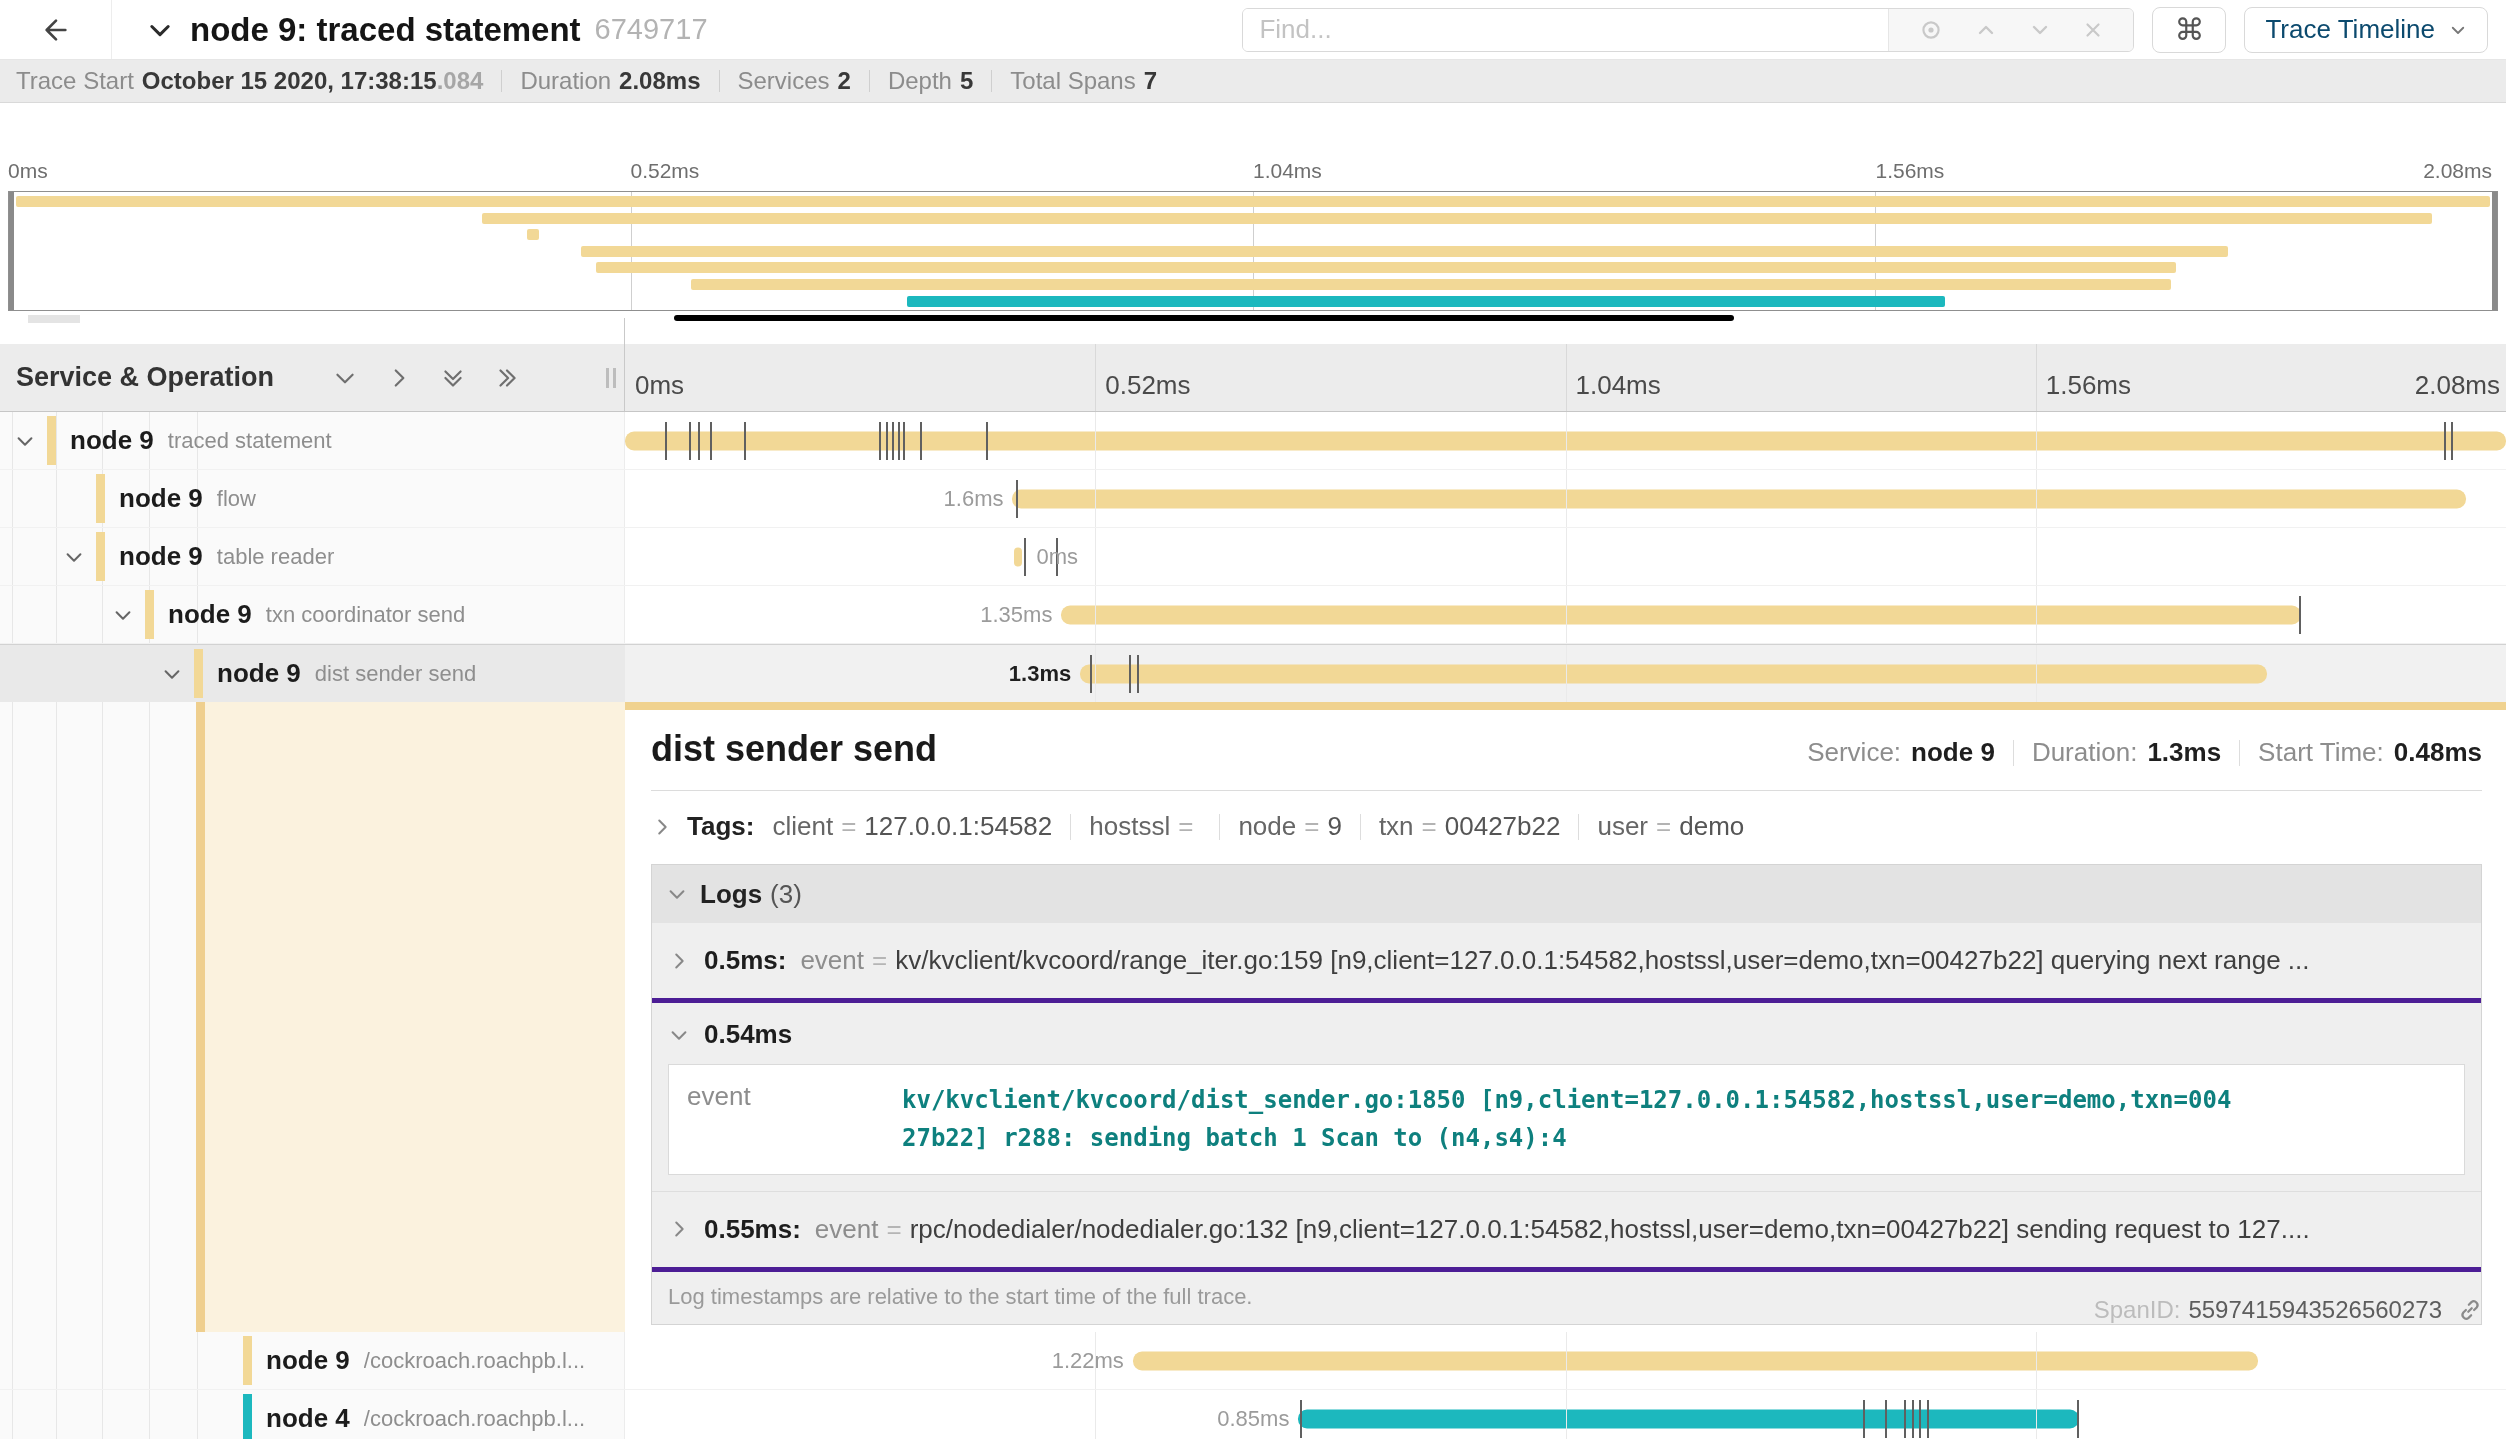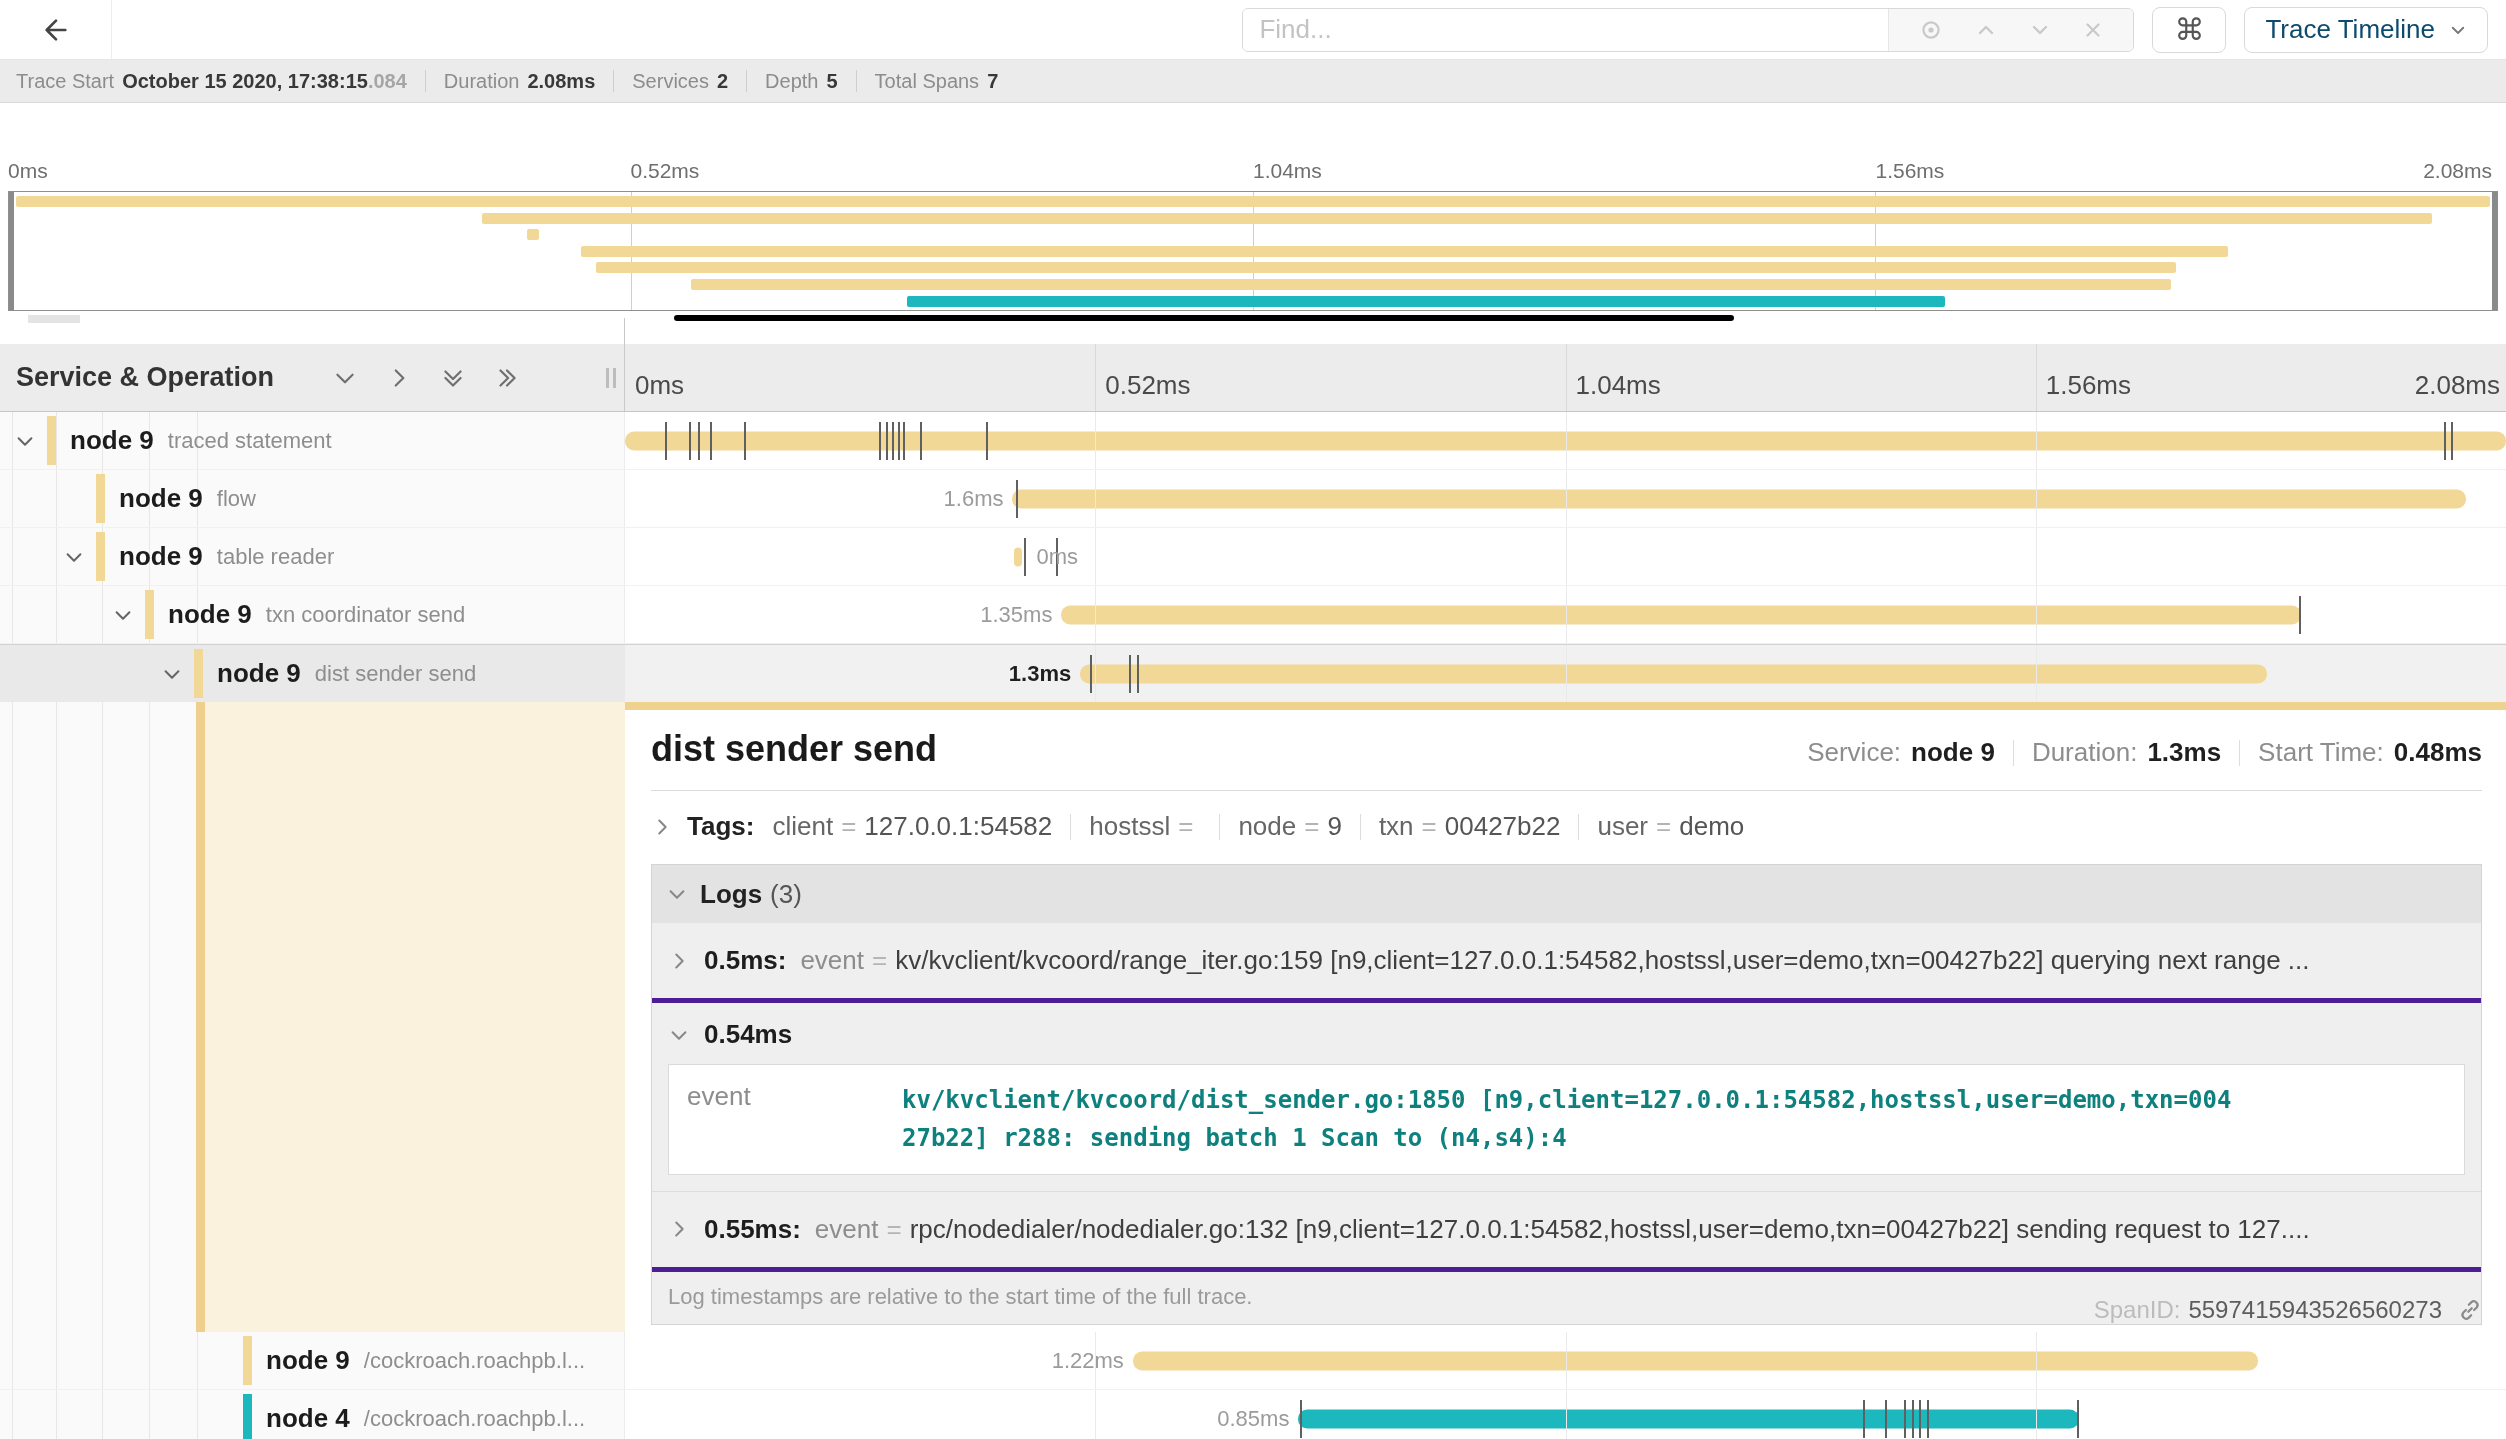--- a/index.html
+++ b/index.html
@@ -21,21 +21,21 @@
   .top-controls { margin-left:auto; display:flex; align-items:center; gap:18px; margin-right:18px; }
   .find-group { display:flex; width:892px; height:44px; border:1px solid #d9d9d9; border-radius:6px; overflow:hidden; background:#fff; }
   .find-input { flex:1; border:none; outline:none; padding:8px 16px; font-size:26px; color:#ec4899; font-family:"Liberation Sans",sans-serif; }
   .find-input::placeholder { color:#c3c3c3; }
   .find-icons { width:245px; background:#f7f7f7; border-left:1px solid #e6e6e6; display:flex; align-items:center; justify-content:center; gap:30px; color:#c9c9c9; }
   .kbd-btn { width:74px; height:46px; border:1px solid #d9d9d9; border-radius:8px; background:#fff; font-size:30px; color:#555; display:flex; align-items:center; justify-content:center; cursor:pointer; }
   .view-btn { height:46px; padding:0 20px; border:1px solid #d9d9d9; border-radius:8px; background:#fff; font-size:26px; color:#0c4a6e; display:flex; align-items:center; gap:14px; cursor:pointer; white-space:nowrap; }
   .view-btn .caret { color:#777; display:flex; }
 
   
-  .summary { height:43px; background:#ebebeb; border-bottom:1px solid #d9d9d9; display:flex; align-items:center; padding-left:16px; font-size:20px; }
+  .summary { height:43px; background:#ebebeb; border-bottom:1px solid #d9d9d9; display:flex; align-items:center; padding-left:16px; font-size:24px; }
   .sum-label { color:#8c8c8c; }
   .sum-value { color:#383838; font-weight:700; margin-left:8px; }
   .sum-suffix { color:#a6a6a6; font-weight:700; }
   .sum-div { width:1px; height:22px; background:#cfcfcf; margin:0 18px; }
 
   
   .minimap { position:relative; height:215px; background:#fff; }
   .mm-ticks { position:absolute; left:8px; right:8px; top:56px; height:26px; font-size:21px; color:#6e6e6e; }
   .mm-tick { position:absolute; top:0; white-space:nowrap; }
   .mm-canvas { position:absolute; left:8px; right:8px; top:88px; height:120px; border:1px solid #8f8f8f; background:#fff; cursor:crosshair; }
@@ -122,20 +122,29 @@
 </style>
 </head>
 <body>
 
 <div class="topbar">
   <div class="back-btn">
     <svg width="32" height="32" viewBox="0 0 24 24">
         <path d="M19 12H5M12 19l-7-7 7-7" fill="none" stroke="currentColor" stroke-width="2" stroke-linecap="round" stroke-linejoin="round"></path>
       </svg>
   </div>
+  <div class="title-wrap">
+    <span class="title-chev">
+      <svg width="28" height="28" viewBox="0 0 24 24">
+          <path d="M5 9l7 7 7-7" fill="none" stroke="currentColor" stroke-width="2.6" stroke-linecap="round" stroke-linejoin="round"></path>
+        </svg>
+    </span>
+    <span class="page-title">node 9: traced statement</span>
+    <span class="trace-id">6749717</span>
+  </div>
   <div class="top-controls">
     <div class="find-group">
       <input class="find-input" placeholder="Find..." style="">
       <div class="find-icons">
         <span>
             <svg width="26" height="26" viewBox="0 0 24 24">
               <circle cx="12" cy="12" r="7" fill="none" stroke="currentColor" stroke-width="2"></circle>
               <circle cx="12" cy="12" r="2.4" fill="currentColor"></circle>
             </svg>
           </span>

